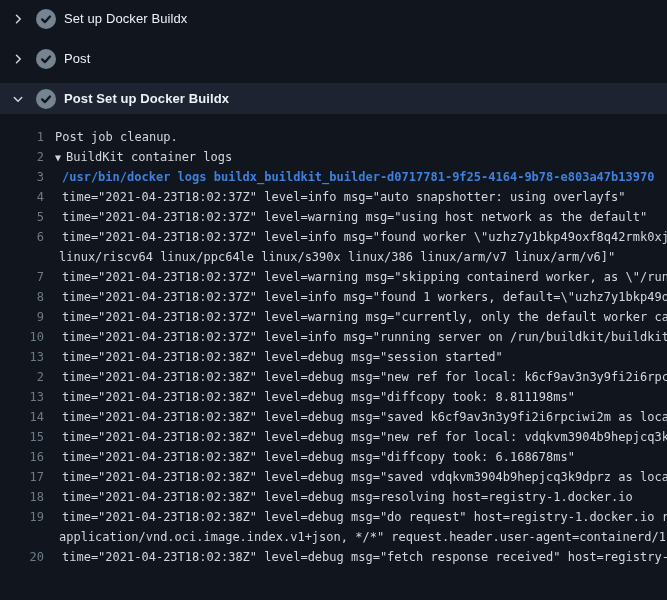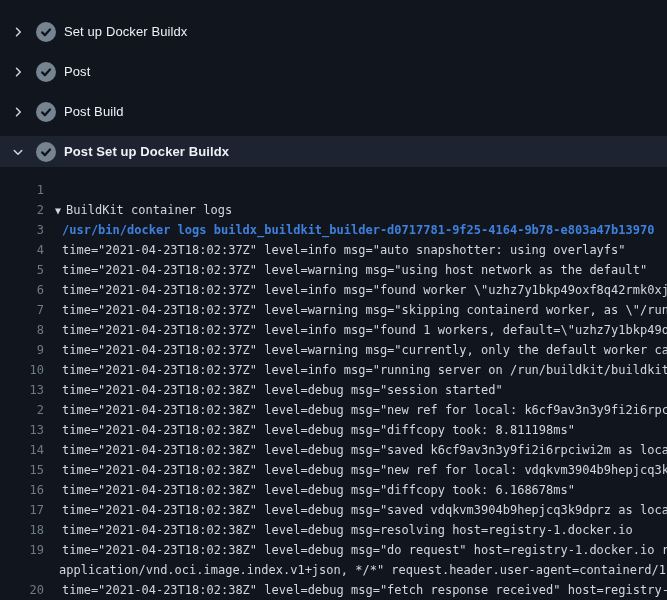--- a/index.html
+++ b/index.html
@@ -12,21 +12,21 @@
     --icon-gray:#768390;
     --chevron:#cdd5dd;
   }
   *{box-sizing:border-box;}
   html,body{margin:0;padding:0;}
   body{
     width:667px;height:600px;overflow:hidden;
     background:var(--background);
     font-family:"Liberation Sans", sans-serif;
   }
-  .steps{padding-top:16px;}
+  .steps{padding-top:3px;}
   .step{
     height:31px;margin-bottom:9px;
     display:flex;align-items:center;
     padding-left:12px;cursor:pointer;
   }
   .step.expanded{background:var(--step-selected-bg);font-weight:bold;}
   .chev{width:12px;height:12px;flex:0 0 12px;display:block;}
   .chev path{stroke:var(--chevron);stroke-width:2;fill:none;stroke-linecap:round;stroke-linejoin:round;}
   .check{width:20px;height:20px;flex:0 0 20px;margin-left:12px;display:block;}
   .check circle{fill:var(--icon-gray);}
@@ -72,51 +72,42 @@
     <svg class="chev" viewBox="0 0 16 16">
         <path d="M6 3l5 5-5 5"></path>
       </svg>
     <svg class="check" viewBox="0 0 16 16">
         <circle cx="8" cy="8" r="8"></circle>
         <path d="M4.9 8.3l2.2 2.2L11.2 6"></path>
       </svg>
     <span class="title">Post</span>
   </div>
 
-  <div class="step">
-    <svg class="chev" viewBox="0 0 16 16">
-        <path d="M6 3l5 5-5 5"></path>
-      </svg>
-    <svg class="check" viewBox="0 0 16 16">
-        <circle cx="8" cy="8" r="8"></circle>
-        <path d="M4.9 8.3l2.2 2.2L11.2 6"></path>
-      </svg>
-    <span class="title">Post Build</span>
-  </div>
 
   <div class="step expanded">
     <svg class="chev" viewBox="0 0 16 16">
         <path d="M3 6l5 5 5-5"></path>
       </svg>
     <svg class="check" viewBox="0 0 16 16">
         <circle cx="8" cy="8" r="8"></circle>
         <path d="M4.9 8.3l2.2 2.2L11.2 6"></path>
       </svg>
     <span class="title">Post Set up Docker Buildx</span>
   </div>
 
 </div>
 
 <div class="log">
-    <div class="row top"><span class="num">1</span></div>
+    <div class="row top"><span class="num">1</span><span class="txt">Post job cleanup.</span></div>
     <div class="row top"><span class="num">2</span><span class="txt"><span class="expander">▼</span>BuildKit container logs</span></div>
     <div class="row group command"><span class="num">3</span><span class="txt">/usr/bin/docker logs buildx_buildkit_builder-d0717781-9f25-4164-9b78-e803a47b13970</span></div>
     <div class="row group"><span class="num">4</span><span class="txt">time="2021-04-23T18:02:37Z" level=info msg="auto snapshotter: using overlayfs"</span></div>
     <div class="row group"><span class="num">5</span><span class="txt">time="2021-04-23T18:02:37Z" level=warning msg="using host network as the default"</span></div>
     <div class="row group"><span class="num">6</span><span class="txt">time="2021-04-23T18:02:37Z" level=info msg="found worker \"uzhz7y1bkp49oxf8q42rmk0xj</span></div>
+    <div class="row wrap"><span class="txt">linux/riscv64 linux/ppc64le linux/s390x linux/386 linux/arm/v7 linux/arm/v6]"</span></div>
     <div class="row group"><span class="num">7</span><span class="txt">time="2021-04-23T18:02:37Z" level=warning msg="skipping containerd worker, as \"/run</span></div>
     <div class="row group"><span class="num">8</span><span class="txt">time="2021-04-23T18:02:37Z" level=info msg="found 1 workers, default=\"uzhz7y1bkp49o</span></div>
     <div class="row group"><span class="num">9</span><span class="txt">time="2021-04-23T18:02:37Z" level=warning msg="currently, only the default worker ca</span></div>
     <div class="row group"><span class="num">10</span><span class="txt">time="2021-04-23T18:02:37Z" level=info msg="running server on /run/buildkit/buildkit</span></div>
     <div class="row group"><span class="num">13</span><span class="txt">time="2021-04-23T18:02:38Z" level=debug msg="session started"</span></div>
     <div class="row group"><span class="num">2</span><span class="txt">time="2021-04-23T18:02:38Z" level=debug msg="new ref for local: k6cf9av3n3y9fi2i6rpc</span></div>
     <div class="row group"><span class="num">13</span><span class="txt">time="2021-04-23T18:02:38Z" level=debug msg="diffcopy took: 8.811198ms"</span></div>
     <div class="row group"><span class="num">14</span><span class="txt">time="2021-04-23T18:02:38Z" level=debug msg="saved k6cf9av3n3y9fi2i6rpciwi2m as loca</span></div>
     <div class="row group"><span class="num">15</span><span class="txt">time="2021-04-23T18:02:38Z" level=debug msg="new ref for local: vdqkvm3904b9hepjcq3k</span></div>
     <div class="row group"><span class="num">16</span><span class="txt">time="2021-04-23T18:02:38Z" level=debug msg="diffcopy took: 6.168678ms"</span></div>

